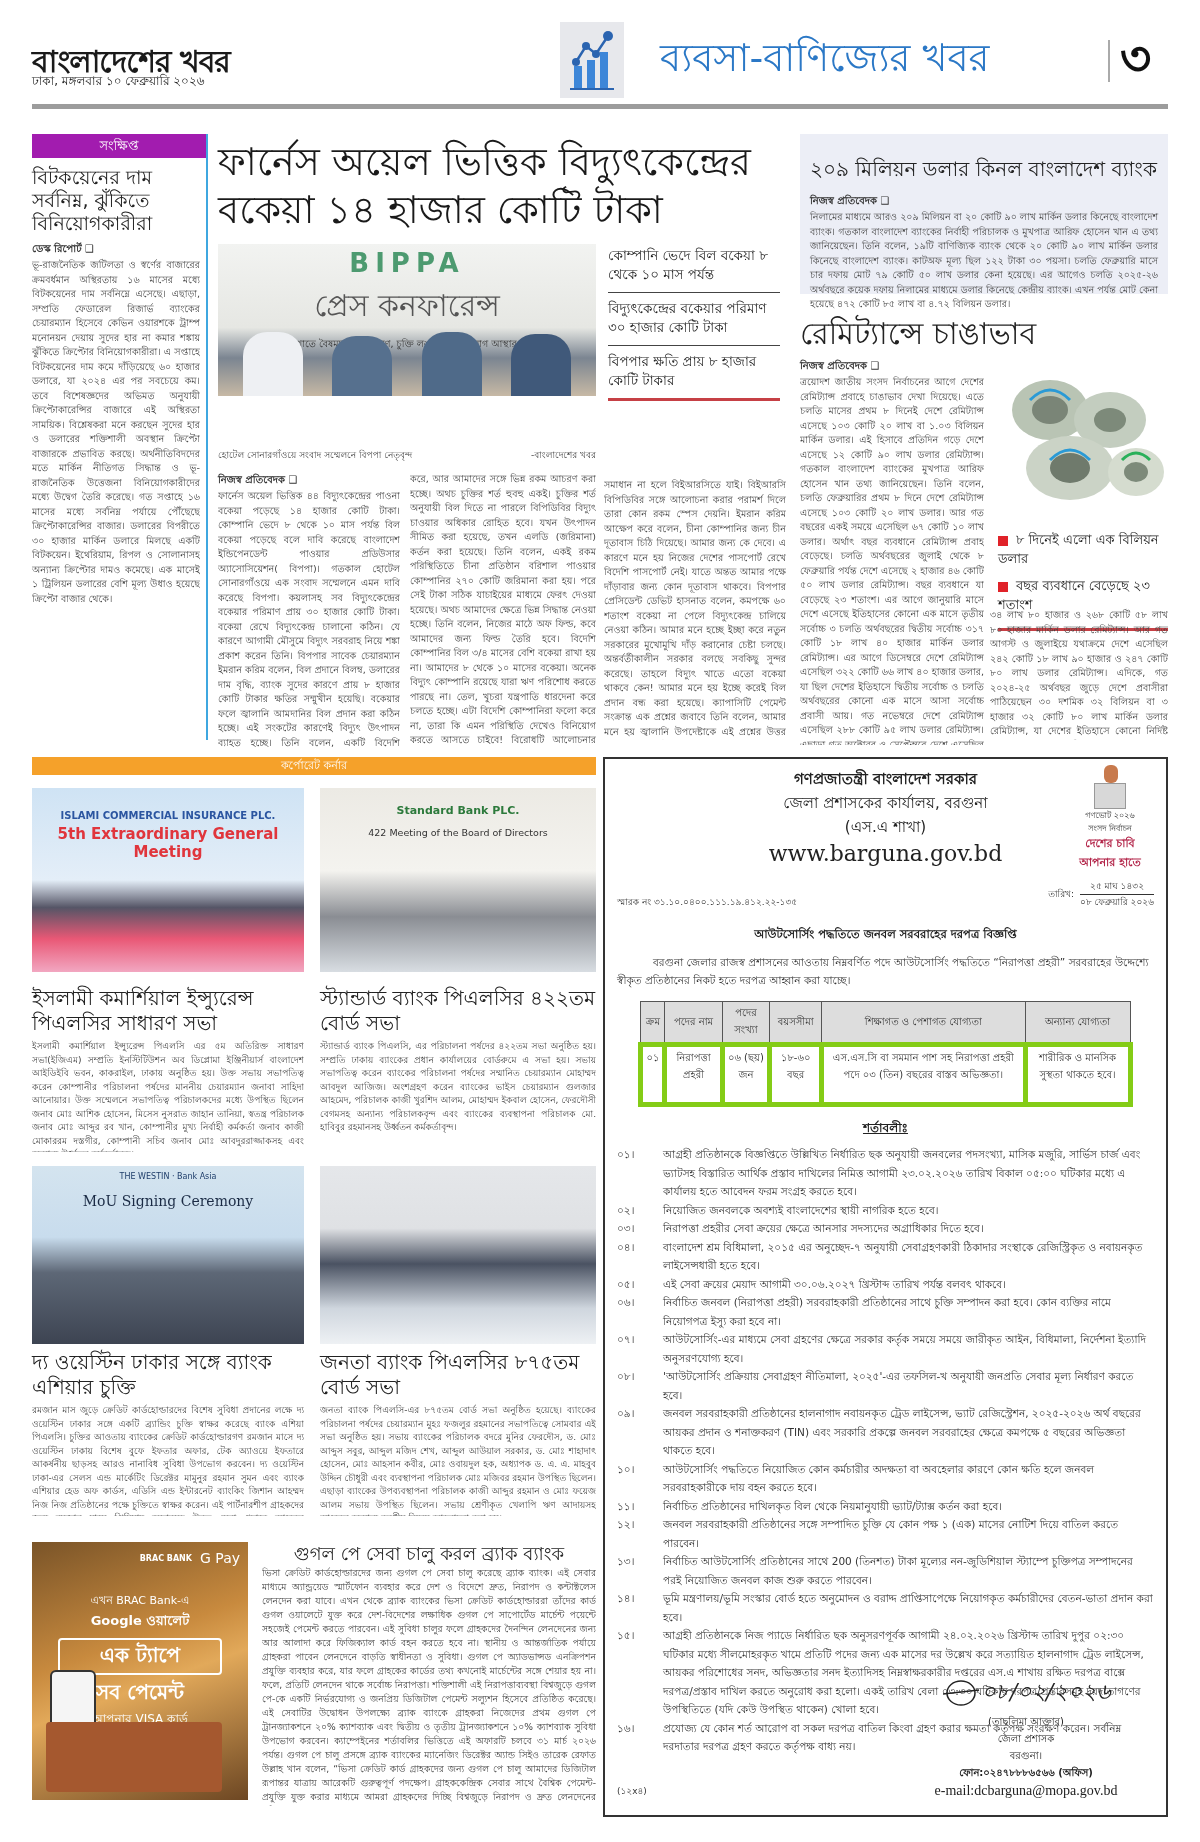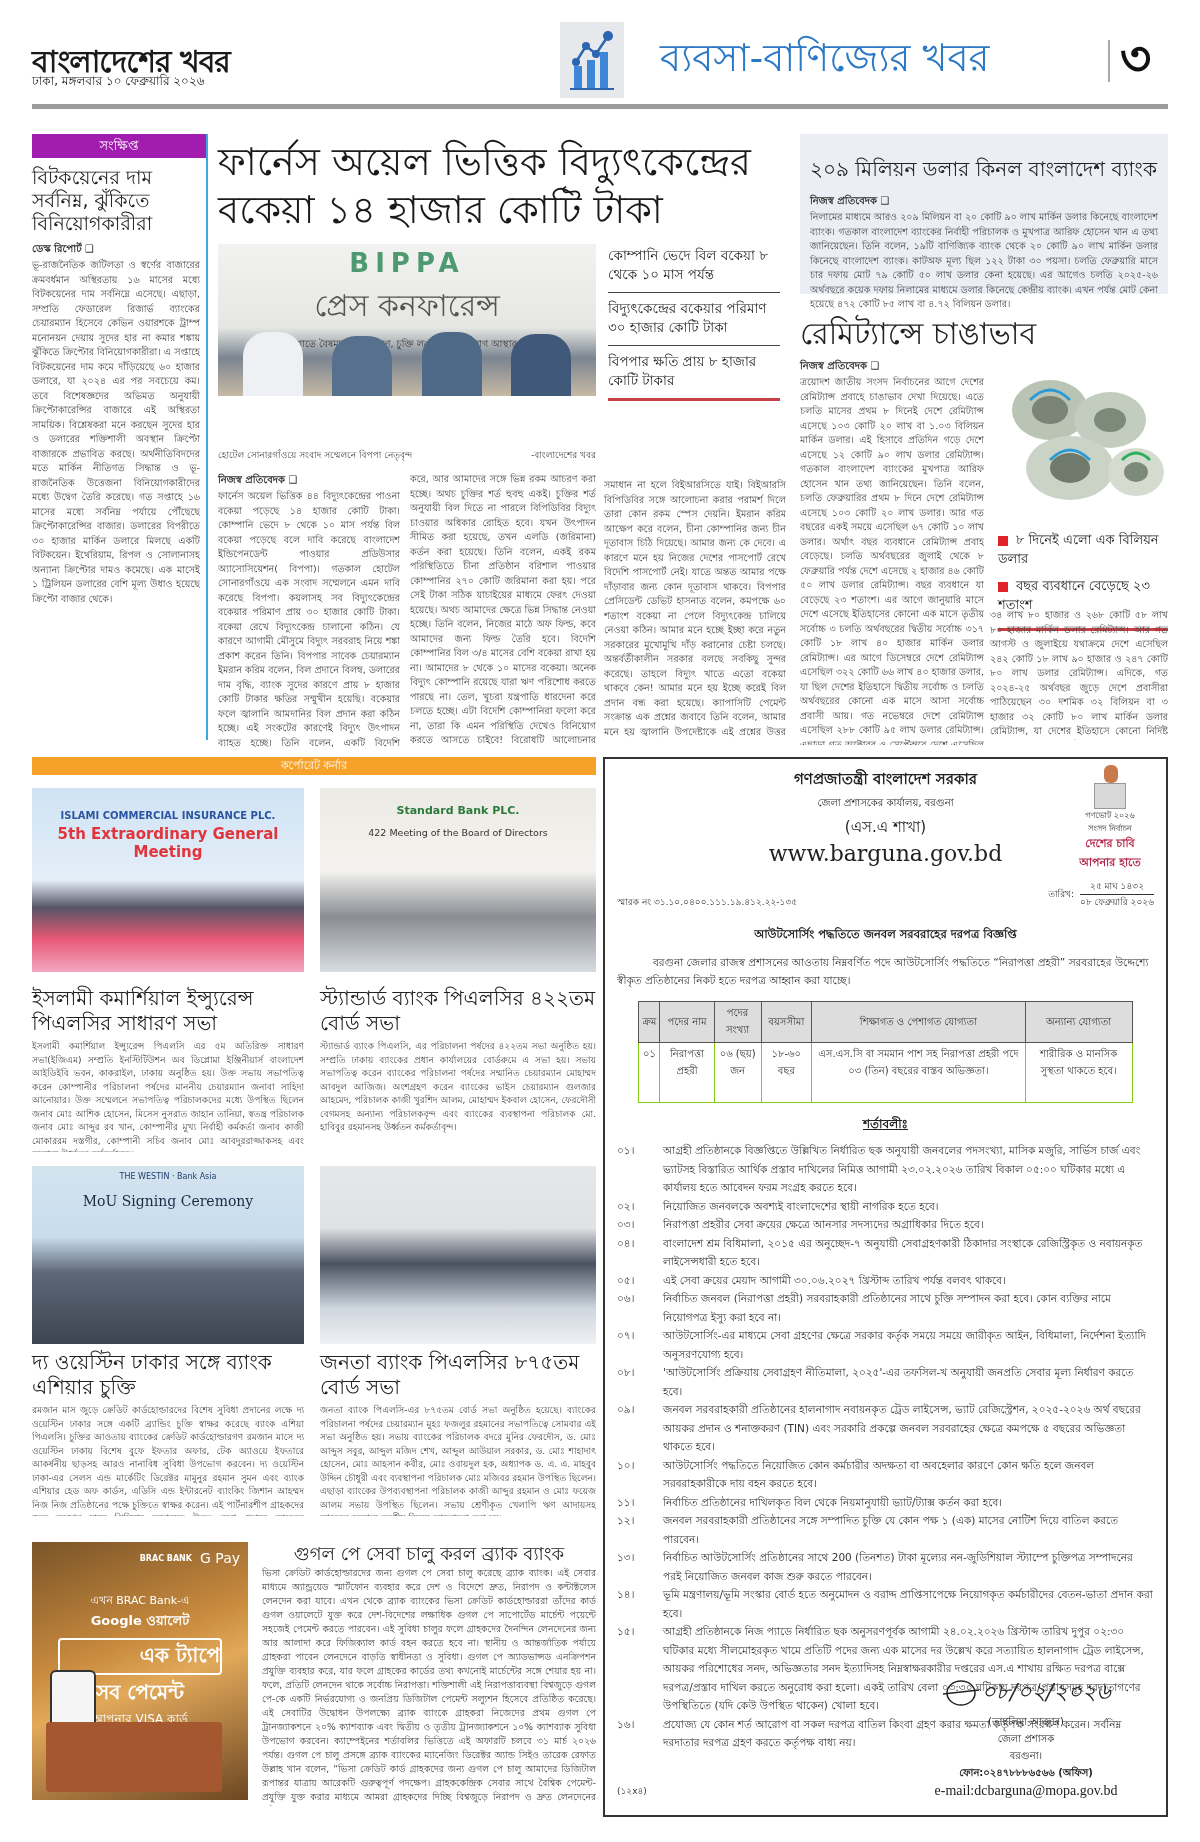--- a/index.html
+++ b/index.html
@@ -29,21 +29,21 @@
 .bullet-sq{display:inline-block;width:10px;height:10px;background:#e02229;margin-right:8px;vertical-align:middle}
 .corner-bar{left:32px;top:757px;width:564px;height:18px;background:#f5a12a;color:#fff;font-size:11px;text-align:center;line-height:18px}
 .cc-head{font-size:20px;line-height:25px;color:#222}
 .notice{left:603px;top:757px;width:565px;height:1060px;border:2px solid #333;padding:10px 12px}
 .notice .c{text-align:center;color:#222}
 .n-terms{font-size:10.5px;line-height:18.5px;color:#333}
 .n-terms .row{display:flex}
 .n-terms .num{width:46px;flex:none}
 table.nt{border-collapse:collapse;width:100%;font-size:10px;color:#333}
 table.nt th{background:#ddd;font-weight:normal;border:1px solid #555;padding:3px}
-table.nt td{border:1px solid #84cc16;padding:3px;text-align:center;vertical-align:top;height:60px}
+table.nt td{border:5px solid #84cc16;padding:3px;text-align:center;vertical-align:top;height:60px}
 </style>
 </head>
 <body>
 
 <div class="abs masthead-title">বাংলাদেশের খবর</div>
 <div class="abs masthead-date">ঢাকা, মঙ্গলবার ১০ ফেব্রুয়ারি ২০২৬</div>
 <div class="abs sec-icon">
   <svg width="64" height="76" viewBox="0 0 64 76">
     <rect x="14" y="44" width="8" height="22" fill="#3d86d8"></rect>
       <rect x="27" y="38" width="8" height="28" fill="#3d86d8"></rect>
@@ -159,33 +159,33 @@
 <div class="abs body-txt" style="left:32px;top:1404px;width:272px;height:112px;overflow:hidden;font-size:9px;line-height:13.5px">রমজান মাস জুড়ে ক্রেডিট কার্ডহোল্ডারদের বিশেষ সুবিধা প্রদানের লক্ষে দ্য ওয়েস্টিন ঢাকার সঙ্গে একটি ব্র্যান্ডিং চুক্তি স্বাক্ষর করেছে ব্যাংক এশিয়া পিএলসি। চুক্তির আওতায় ব্যাংকের ক্রেডিট কার্ডহোল্ডারগণ রমজান মাসে দ্য ওয়েস্টিন ঢাকায় বিশেষ বুফে ইফতার অফার, টেক অ্যাওয়ে ইফতারে আকর্ষনীয় ছাড়সহ আরও নানাবিধ সুবিধা উপভোগ করবেন। দ্য ওয়েস্টিন ঢাকা-এর সেলস এন্ড মার্কেটিং ডিরেক্টর মামুনুর রহমান সুমন এবং ব্যাংক এশিয়ার হেড অফ কার্ডস, এডিসি এন্ড ইন্টারনেট ব্যাংকিং জিশান আহম্মদ নিজ নিজ প্রতিষ্ঠানের পক্ষে চুক্তিতে স্বাক্ষর করেন। এই পার্টনারশীপ গ্রাহকদের জন্য রমজান মাসে প্রিমিয়াম অফারসহ উন্নত সেবা প্রদানে ব্যাংকের প্রতিশ্রুতির প্রতিফলন।</div>
 <div class="abs body-txt" style="left:320px;top:1404px;width:276px;height:112px;overflow:hidden;font-size:9px;line-height:13.5px">জনতা ব্যাংক পিএলসি-এর ৮৭৫তম বোর্ড সভা অনুষ্ঠিত হয়েছে। ব্যাংকের পরিচালনা পর্ষদের চেয়ারম্যান মুহঃ ফজলুর রহমানের সভাপতিত্বে সোমবার এই সভা অনুষ্ঠিত হয়। সভায় ব্যাংকের পরিচালক বদরে মুনির ফেরদৌস, ড. মোঃ আব্দুস সবুর, আব্দুল মজিদ শেখ, আব্দুল আউয়াল সরকার, ড. মোঃ শাহাদাৎ হোসেন, মোঃ আহসান কবীর, মোঃ ওবায়দুল হক, অধ্যাপক ড. এ. এ. মাহবুব উদ্দিন চৌধুরী এবং ব্যবস্থাপনা পরিচালক মোঃ মজিবর রহমান উপস্থিত ছিলেন। এছাড়া ব্যাংকের উপব্যবস্থাপনা পরিচালক কাজী আব্দুর রহমান ও মোঃ ফয়েজ আলম সভায় উপস্থিত ছিলেন। সভায় শ্রেণীকৃত খেলাপি ঋণ আদায়সহ ব্যাংকের অন্যান্য করণীয় বিষয়ে আলোচনা করা হয়।</div>
 
 <div class="abs" style="left:32px;top:1542px;width:216px;height:258px;background:linear-gradient(160deg,#7a5428 0%,#c88a3e 40%,#e2a95a 55%,#6d4723 100%);color:#fff;overflow:hidden">
   <div style="display:flex;justify-content:flex-end;gap:8px;padding:8px 8px 0;align-items:center">
     <span style="font-size:8px;font-weight:bold">BRAC BANK</span>
     <span style="font-size:14px">G Pay</span>
   </div>
   <div style="text-align:center;margin-top:26px;font-size:11px">এখন BRAC Bank-এ</div>
   <div style="text-align:center;font-size:13px;font-weight:bold">Google ওয়ালেট</div>
-  <div style="margin:6px 26px 0;border:2px solid #fff;border-radius:4px;text-align:right;font-size:20px;font-weight:bold">এক ট্যাপে</div>
+  <div style="margin:6px 26px 0;border:2px solid #fff;border-radius:4px;text-align:center;font-size:20px;font-weight:bold">এক ট্যাপে</div>
   <div style="text-align:center;font-size:20px;font-weight:bold;margin-top:2px">সব পেমেন্ট</div>
   <div style="text-align:center;font-size:12px">আপনার VISA কার্ড</div>
   <div style="text-align:center;font-size:7px">Google Wallet-এ যোগ করে নিন</div>
   <div style="position:absolute;left:18px;bottom:60px;width:46px;height:70px;background:#f5f5f5;border-radius:6px;border:2px solid #333"></div>
   <div style="position:absolute;left:14px;bottom:8px;width:176px;height:70px;background:#a5582f;border-radius:4px"></div>
 </div>
 <div class="abs" style="left:262px;top:1540px;width:334px;font-size:18px;text-align:center;color:#222">গুগল পে সেবা চালু করল ব্র্যাক ব্যাংক</div>
 <div class="abs body-txt" style="left:262px;top:1566px;width:334px;height:240px;overflow:hidden;font-size:9.2px;line-height:14px">ভিসা ক্রেডিট কার্ডহোল্ডারদের জন্য গুগল পে সেবা চালু করেছে ব্র্যাক ব্যাংক। এই সেবার মাধ্যমে অ্যান্ড্রয়েড স্মার্টফোন ব্যবহার করে দেশ ও বিদেশে দ্রুত, নিরাপদ ও কন্টাক্টলেস লেনদেন করা যাবে। এখন থেকে ব্র্যাক ব্যাংকের ভিসা ক্রেডিট কার্ডহোল্ডাররা তাঁদের কার্ড গুগল ওয়ালেটে যুক্ত করে দেশ-বিদেশের লক্ষাধিক গুগল পে সাপোর্টেড মার্চেন্ট পয়েন্টে সহজেই পেমেন্ট করতে পারবেন। এই সুবিধা চালুর ফলে গ্রাহকদের দৈনন্দিন লেনদেনের জন্য আর আলাদা করে ফিজিক্যাল কার্ড বহন করতে হবে না। স্থানীয় ও আন্তর্জাতিক পর্যায়ে গ্রাহকরা পাবেন লেনদেনে বাড়তি স্বাধীনতা ও সুবিধা। গুগল পে অ্যাডভান্সড এনক্রিপশন প্রযুক্তি ব্যবহার করে, যার ফলে গ্রাহকের কার্ডের তথ্য কখনোই মার্চেন্টের সঙ্গে শেয়ার হয় না। ফলে, প্রতিটি লেনদেন থাকে সর্বোচ্চ নিরাপত্তা। শক্তিশালী এই নিরাপত্তাব্যবস্থা বিশ্বজুড়ে গুগল পে-কে একটি নির্ভরযোগ্য ও জনপ্রিয় ডিজিটাল পেমেন্ট সল্যুশন হিসেবে প্রতিষ্ঠিত করেছে। এই সেবাটির উদ্বোধন উপলক্ষ্যে ব্র্যাক ব্যাংকে গ্রাহকরা নিজেদের প্রথম গুগল পে ট্রানজ্যাকশনে ২০% ক্যাশব্যাক এবং দ্বিতীয় ও তৃতীয় ট্রানজ্যাকশনে ১০% ক্যাশব্যাক সুবিধা উপভোগ করবেন। ক্যাম্পেইনের শর্তাবলির ভিত্তিতে এই অফারটি চলবে ৩১ মার্চ ২০২৬ পর্যন্ত। গুগল পে চালু প্রসঙ্গে ব্র্যাক ব্যাংকের ম্যানেজিং ডিরেক্টর অ্যান্ড সিইও তারেক রেফাত উল্লাহ খান বলেন, “ভিসা ক্রেডিট কার্ড গ্রাহকদের জন্য গুগল পে চালু আমাদের ডিজিটাল রূপান্তর যাত্রায় আরেকটি গুরুত্বপূর্ণ পদক্ষেপ। গ্রাহককেন্দ্রিক সেবার সাথে বৈশ্বিক পেমেন্ট-প্রযুক্তি যুক্ত করার মাধ্যমে আমরা গ্রাহকদের দিচ্ছি বিশ্বজুড়ে নিরাপদ ও দ্রুত লেনদেনের সুবিধা।”</div>
 
 <div class="abs notice">
   <div class="c" style="font-size:15px;font-weight:bold;line-height:24px;margin-top:-2px">গণপ্রজাতন্ত্রী বাংলাদেশ সরকার</div>
-  <div class="c" style="font-size:10px;line-height:24px">জেলা প্রশাসকের কার্যালয়, বরগুনা</div>
+  <div class="c" style="font-size:15px;line-height:24px">জেলা প্রশাসকের কার্যালয়, বরগুনা</div>
   <div class="c" style="font-size:15px;line-height:24px">(এস.এ শাখা)</div>
   <div class="c" style="font-family:'DejaVu Serif',serif;font-size:22px;line-height:30px">www.barguna.gov.bd</div>
   <div style="position:absolute;right:16px;top:6px;width:80px;text-align:center">
     <div style="margin:0 auto;width:36px;height:44px;position:relative">
       <div style="position:absolute;left:12px;top:0;width:14px;height:18px;background:#c87a4d;border-radius:6px"></div>
       <div style="position:absolute;left:2px;top:18px;width:32px;height:26px;background:#d8d8d8;border:1px solid #999"></div>
     </div>
     <div style="font-size:8px;color:#333">গণভোট ২০২৬</div>
     <div style="font-size:8px;color:#333">সংসদ নির্বাচন</div>
     <div style="font-size:11px;font-weight:bold;color:#b3264a">দেশের চাবি</div>

